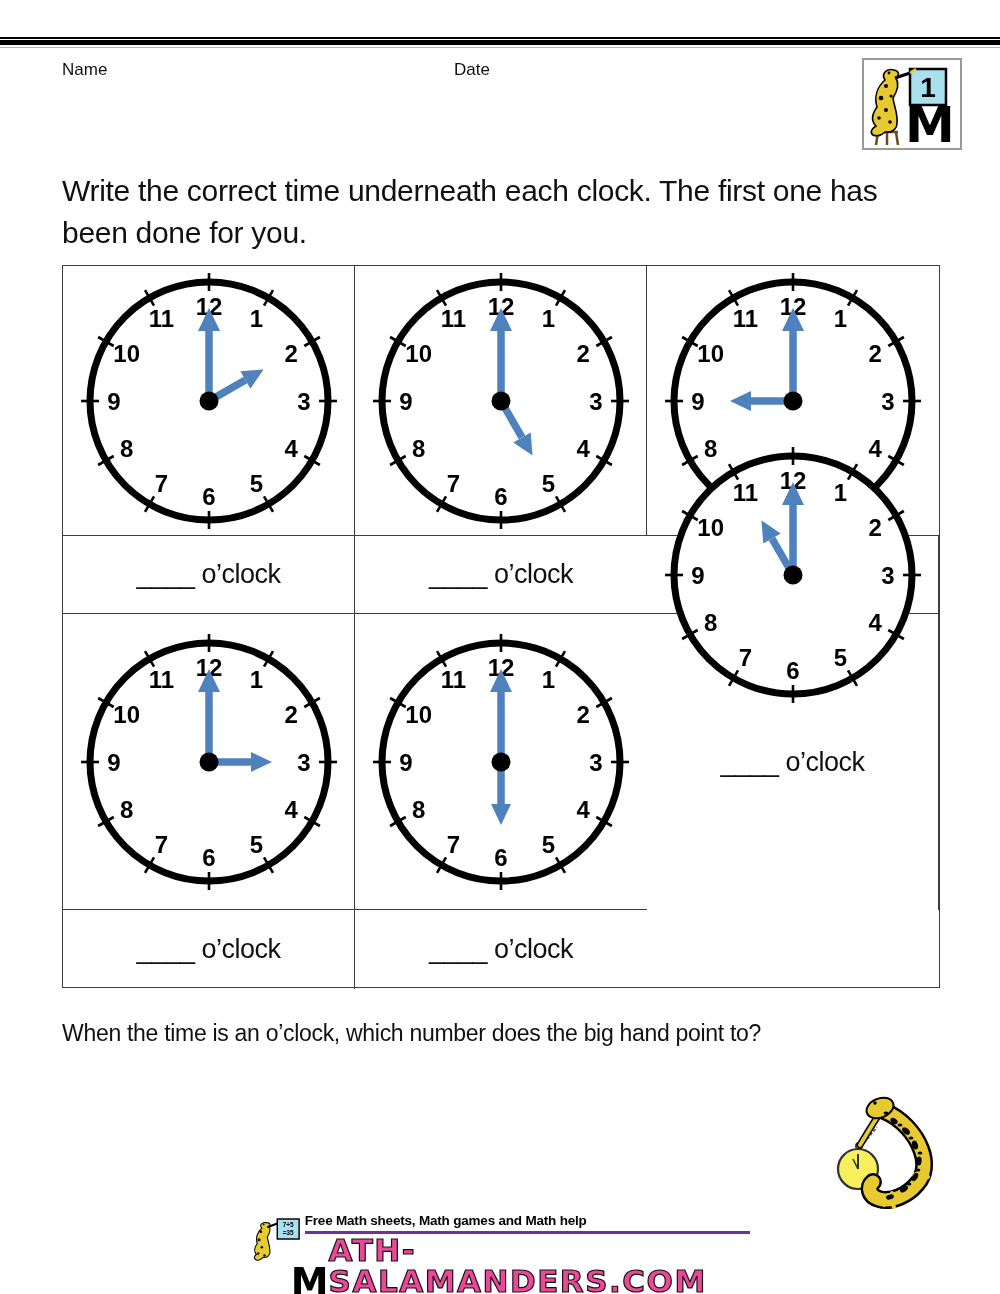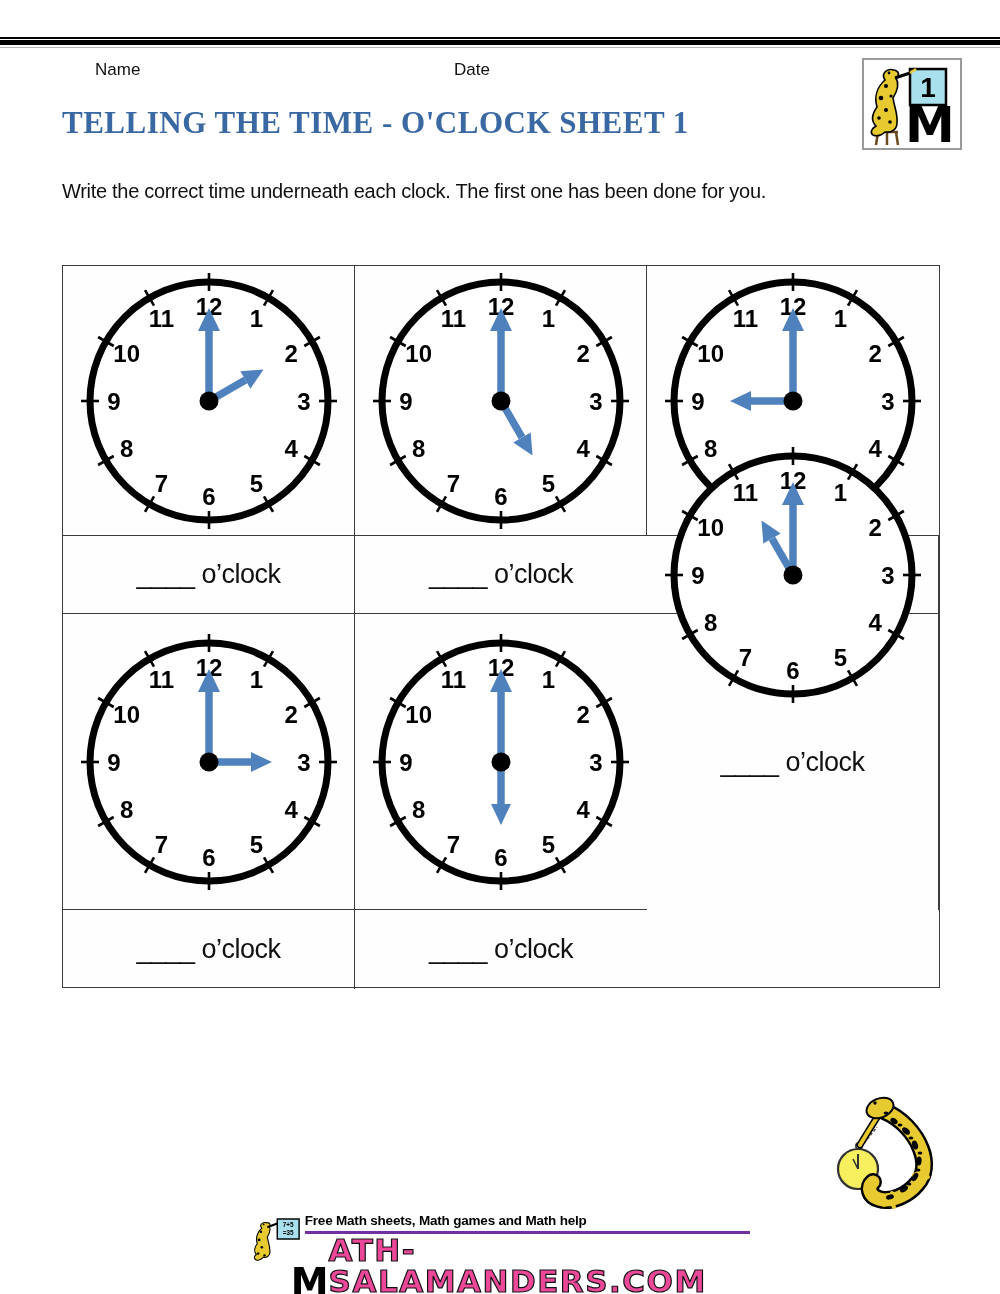--- a/index.html
+++ b/index.html
@@ -7,31 +7,31 @@
         font-family:"Liberation Sans",sans-serif;color:#111;}
 
   
   .top-rule{position:absolute;left:0;right:0;top:37px;}
   .top-rule .r1{height:2px;background:#000;}
   .top-rule .r2{height:1px;background:#fff;}
   .top-rule .r3{height:5px;background:#000;}
   .top-rule .r4{height:2px;background:#fff;}
   .top-rule .r5{height:1px;background:#b5b5b5;}
 
-  .name-label{position:absolute;left:62px;top:60px;font-size:17px;margin-left:33px;}
+  .name-label{position:absolute;left:62px;top:60px;font-size:17px;}
   .date-label{position:absolute;left:410px;top:60px;font-size:17px;margin-left:44px;}
 
   .logo-box{position:absolute;left:862px;top:58px;width:100px;height:92px;
             border:2px solid #9a9a9a;background:#fff;box-sizing:border-box;}
 
   .title{position:absolute;left:62px;top:105px;font-family:"Liberation Serif",serif;
          font-weight:700;font-size:31px;letter-spacing:.5px;color:#3a68a2;}
 
   .instructions{position:absolute;left:62px;top:170px;width:830px;
-                font-size:20px;line-height:42px;letter-spacing:-.3px;}
+                font-size:30px;line-height:42px;letter-spacing:-.3px;}
 
   .clock-table{position:absolute;left:62px;top:265px;width:878px;height:723px;
                display:grid;grid-template-columns:repeat(3,1fr);
                grid-template-rows:270px 78px 296px 79px;
                border:1px solid #3c3c3c;box-sizing:border-box;background:#fefefe;}
   .cell{border-right:1px solid #3c3c3c;border-bottom:1px solid #3c3c3c;
         box-sizing:border-box;display:flex;align-items:center;justify-content:center;}
   .cell.last-col{border-right:none;}
   .cell.last-row{border-bottom:none;}
   .answer-cell{font-size:27px;letter-spacing:-.5px;}
@@ -94,21 +94,20 @@
             <circle cx="17" cy="38" r="2.3"></circle>
           <circle cx="22" cy="50" r="2"></circle>
             <circle cx="15" cy="58" r="1.8"></circle>
           <circle cx="26" cy="62" r="1.8"></circle>
             <circle cx="27" cy="36" r="1.6"></circle>
         </g>
       </g>
     </svg>
   </div>
 
-  <div class="title" style="color: rgb(58, 104, 162);">TELLING THE TIME - O'CLOCK SHEET 1</div>
 
   <div class="instructions">Write the correct time underneath each clock. The first one has been done for you.</div>
 
   <div class="clock-table">
     <div class="cell clock-cell">
         <svg width="264" height="264" viewBox="0 0 264 264">
           <circle cx="132" cy="132" r="119" fill="#fff" stroke="#000" stroke-width="7"></circle>
           <line x1="187.0" y1="36.7" x2="196.0" y2="21.1" stroke="#000" stroke-width="2.6"></line>
           <text x="179.5" y="49.7" font-size="24" font-weight="bold" text-anchor="middle" dominant-baseline="central" font-family="'Liberation Sans',sans-serif" fill="#000">1</text>
           <line x1="227.3" y1="77.0" x2="242.9" y2="68.0" stroke="#000" stroke-width="2.6"></line>
@@ -313,20 +312,21 @@
           <polygon points="132.0,195.0 122.0,174.0 142.0,174.0" fill="#4f81bd"></polygon>
           <circle cx="132" cy="132" r="9.5" fill="#000"></circle>
         </svg>
       </div>
 
     <div class="cell answer-cell last-row">____ o’clock</div>
     <div class="cell answer-cell last-row">____ o’clock</div>
     <div class="cell answer-cell last-col last-row">____ o’clock</div>
   </div>
 
+  <div class="question">When the time is an o’clock, which number does the big hand point to?</div>
 
   <div class="big-salamander">
     <svg width="140" height="140" viewBox="0 0 140 140">
 
       <line x1="33" y1="62" x2="49" y2="42" stroke="#555" stroke-width="1.6" stroke-dasharray="3,2"></line>
       <circle cx="31" cy="61" r="3.2" fill="none" stroke="#333" stroke-width="1.6"></circle>
       <circle cx="30" cy="84" r="20" fill="#f7ef5e" stroke="#333" stroke-width="2.2"></circle>
       <line x1="30" y1="84" x2="30" y2="69" stroke="#333" stroke-width="2"></line>
       <line x1="30" y1="84" x2="25" y2="74" stroke="#333" stroke-width="1.6"></line>
 

